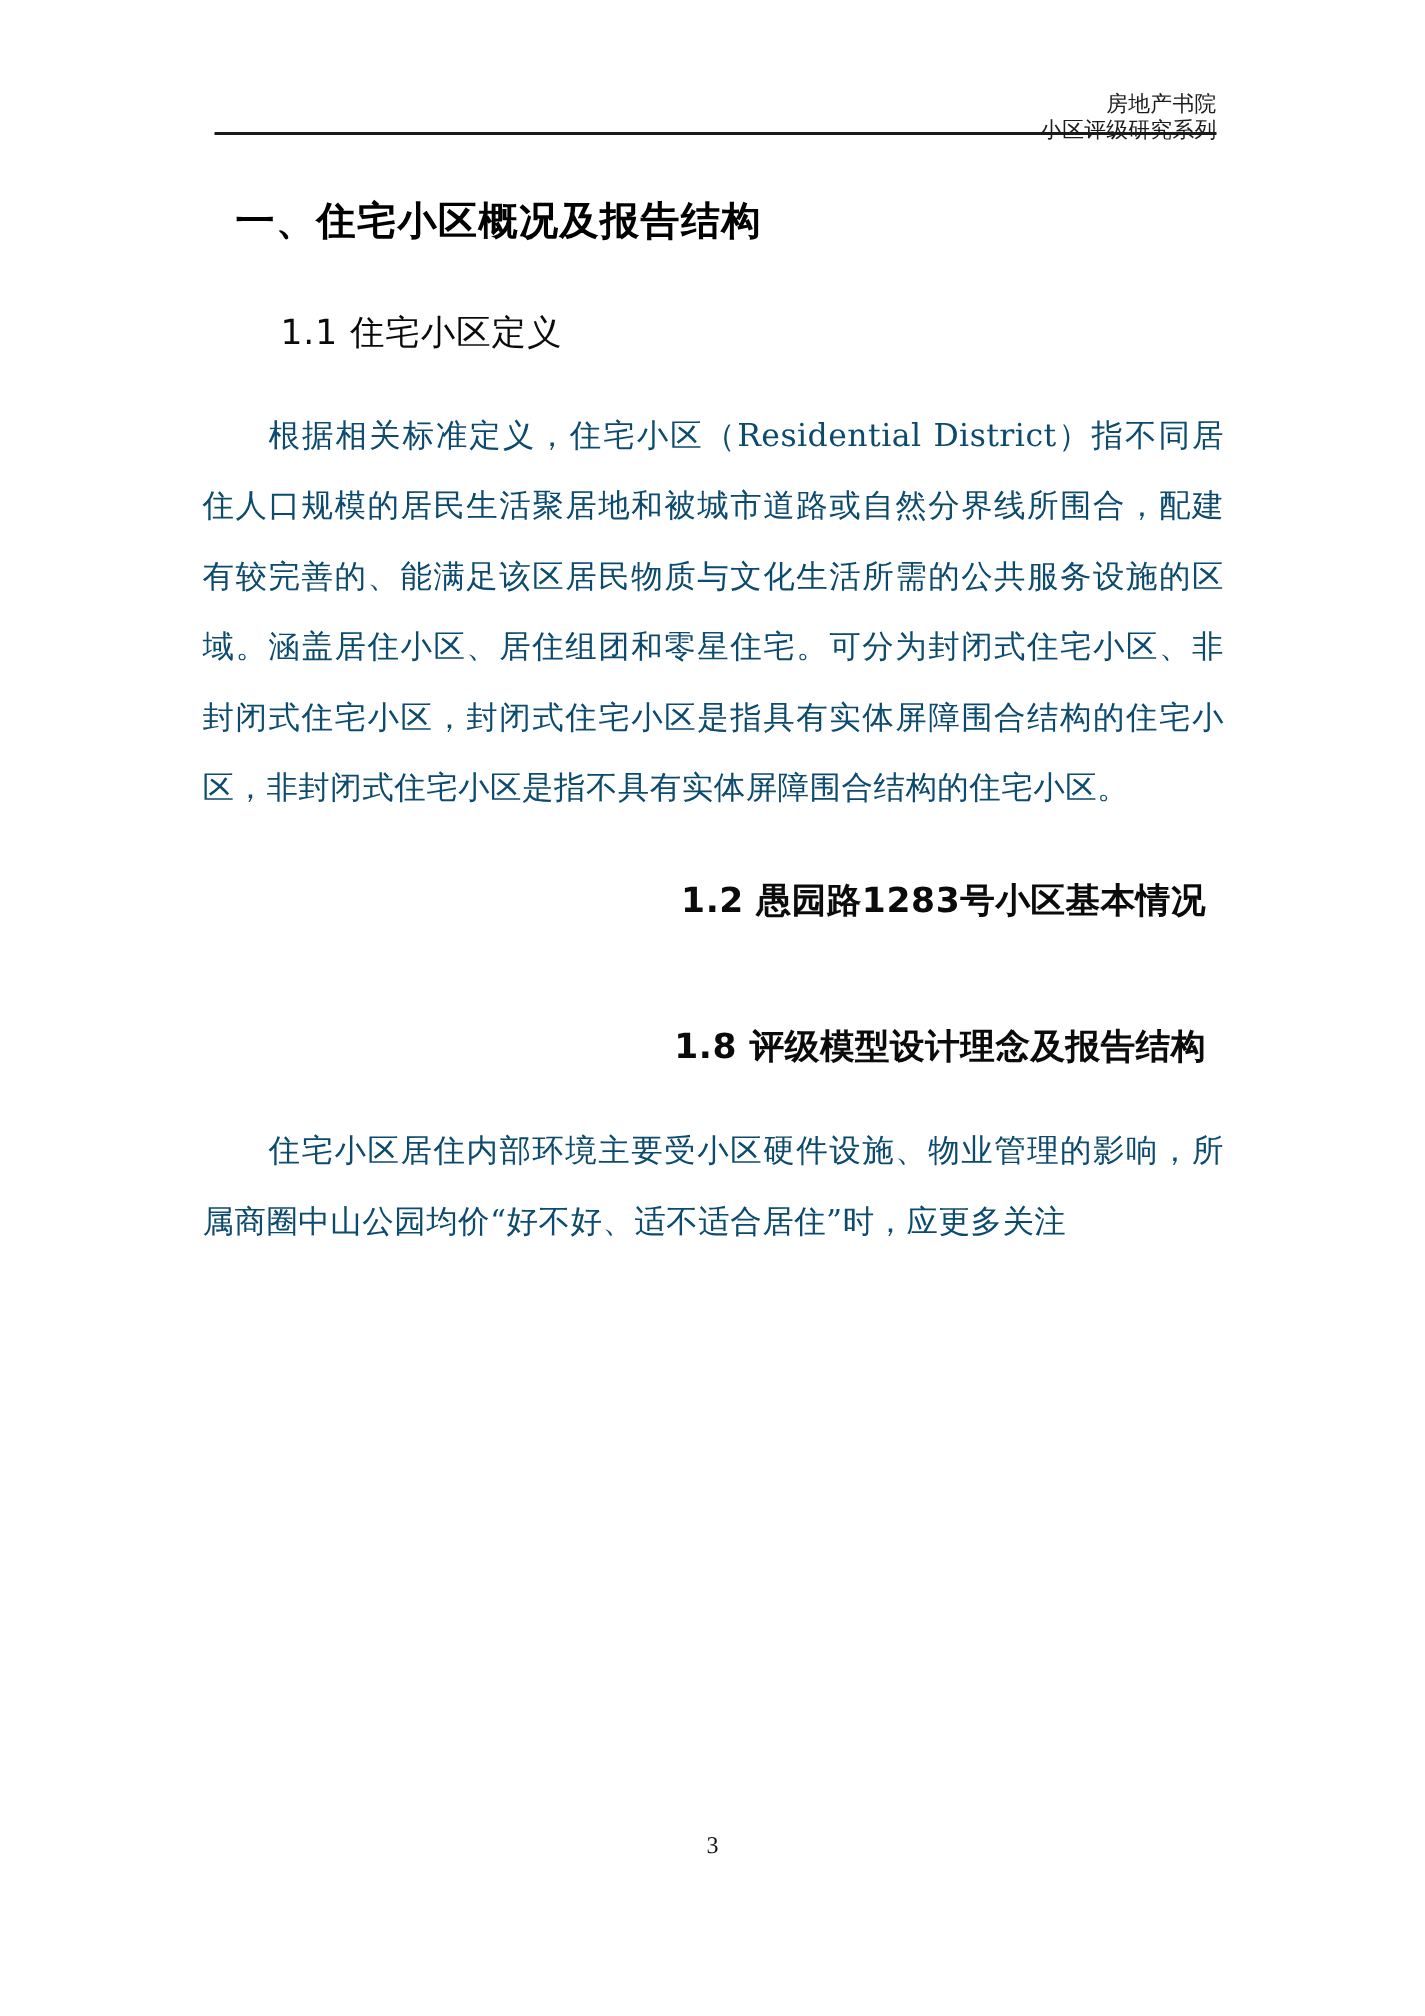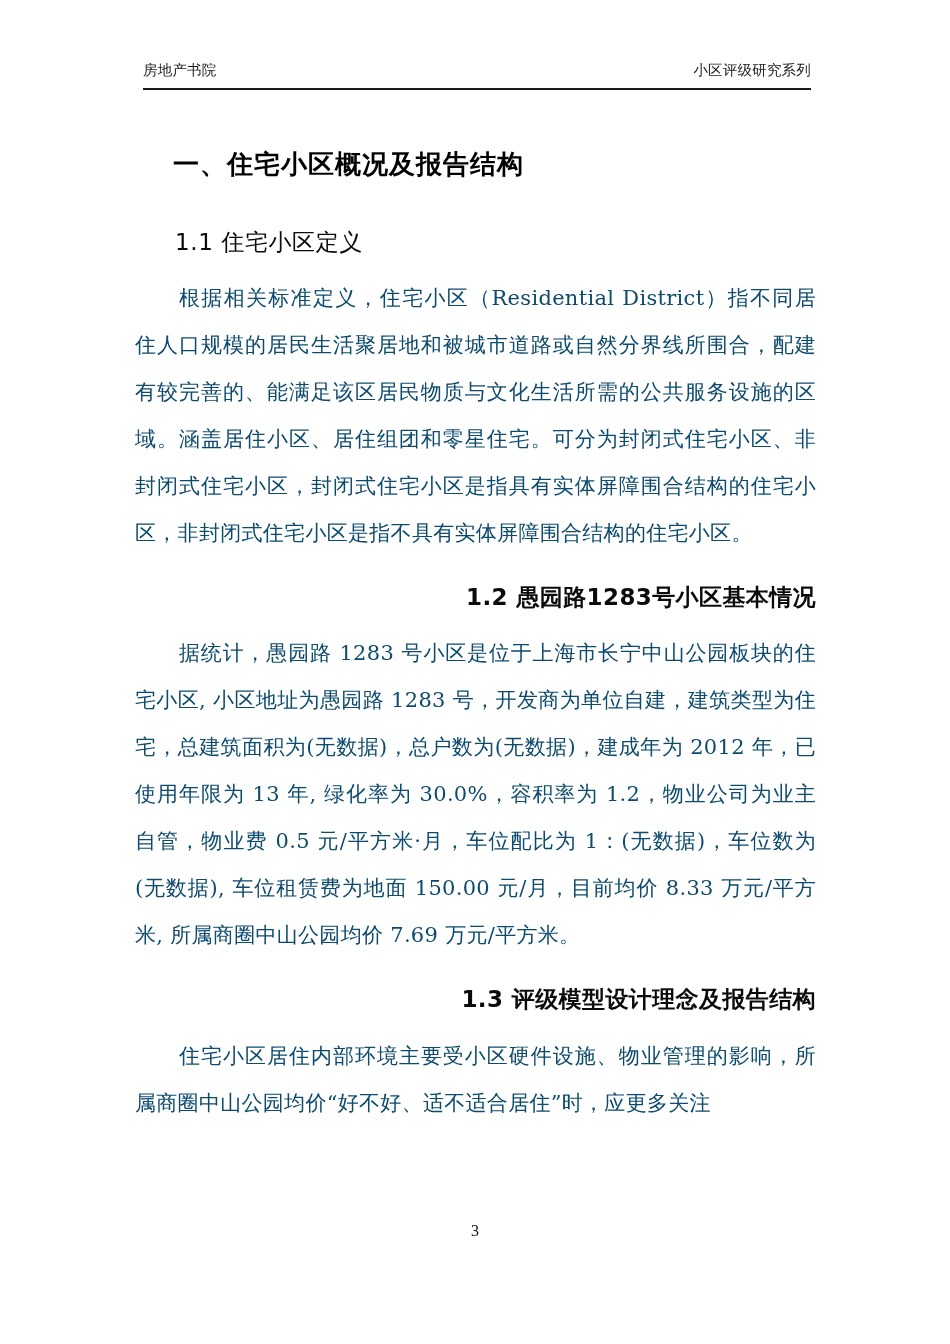--- a/index.html
+++ b/index.html
@@ -30,20 +30,21 @@
     top: 62px;
     width: 668px;
     display: flex;
     justify-content: space-between;
     align-items: flex-end;
     font-family: "Liberation Sans", "DejaVu Sans", sans-serif;
     font-size: 14.5px;
     line-height: 1.2;
     color: #1c1c1c;
     letter-spacing: 0.2px;
+    flex-direction: column;
   }
   .page-header .hdr-left  { white-space: nowrap; }
   .page-header .hdr-right { white-space: nowrap; margin-left: 24px; }
 
   .header-rule {
     position: absolute;
     left: 143px;
     top: 88px;
     width: 668px;
     height: 2px;
@@ -52,32 +53,32 @@
 
   
   .content {
     position: absolute;
     left: 135px;
     top: 130px;
     width: 681px;
   }
 
   h1.section-title {
-    margin: 16px;
+    margin: 0;
     padding: 0 0 0 22px;
     font-family: "DejaVu Sans", "Liberation Sans", sans-serif;
     font-weight: 700;
     font-size: 26px;
     line-height: 1.45;
     letter-spacing: 1px;
     color: #000000;
   }
 
   h2.sub-title {
-    margin: 0;
+    margin: 12px;
     padding: 0 0 0 40px;
     font-family: "DejaVu Sans", "Liberation Sans", sans-serif;
     font-size: 23px;
     line-height: 1.45;
     letter-spacing: 0.6px;
     color: #0b0b0b;
     font-weight: 400;
   }
   h2.sub-title.bold {
     font-weight: 700;
@@ -137,25 +138,24 @@
     <div class="gap-sub-to-para"></div>
 
     <p class="body-text">根据相关标准定义，住宅小区（Residential District）指不同居住人口规模的居民生活聚居地和被城市道路或自然分界线所围合，配建有较完善的、能满足该区居民物质与文化生活所需的公共服务设施的区域。涵盖居住小区、居住组团和零星住宅。可分为封闭式住宅小区、非封闭式住宅小区，封闭式住宅小区是指具有实体屏障围合结构的住宅小区，非封闭式住宅小区是指不具有实体屏障围合结构的住宅小区。</p>
 
     <div class="gap-para-to-sub"></div>
 
     <h2 class="sub-title bold">1.2  愚园路1283号小区基本情况</h2>
 
     <div class="gap-sub-to-para"></div>
 
-    <p class="body-text">据统计，愚园路 1283 号小区是位于上海市长宁中山公园板块的住宅小区, 小区地址为愚园路 1283 号，开发商为单位自建，建筑类型为住宅，总建筑面积为(无数据)，总户数为(无数据)，建成年为 2012 年，已使用年限为 13 年, 绿化率为 30.0%，容积率为 1.2，物业公司为业主自管，物业费 0.5 元/平方米·月，车位配比为 1：(无数据)，车位数为(无数据), 车位租赁费为地面 150.00 元/月，目前均价 8.33 万元/平方米, 所属商圈中山公园均价 7.69 万元/平方米。</p>
 
     <div class="gap-para-to-sub"></div>
 
-    <h2 class="sub-title bold">1.3  评级模型设计理念及报告结构</h2>
+    <h2 class="sub-title bold">1.8  评级模型设计理念及报告结构</h2>
 
     <div class="gap-sub-to-para"></div>
 
     <p class="body-text">住宅小区居住内部环境主要受小区硬件设施、物业管理的影响，所属商圈中山公园均价“好不好、适不适合居住”时，应更多关注</p>
 
   </div>
 
   <div class="page-number">3</div>
 
 </div>

